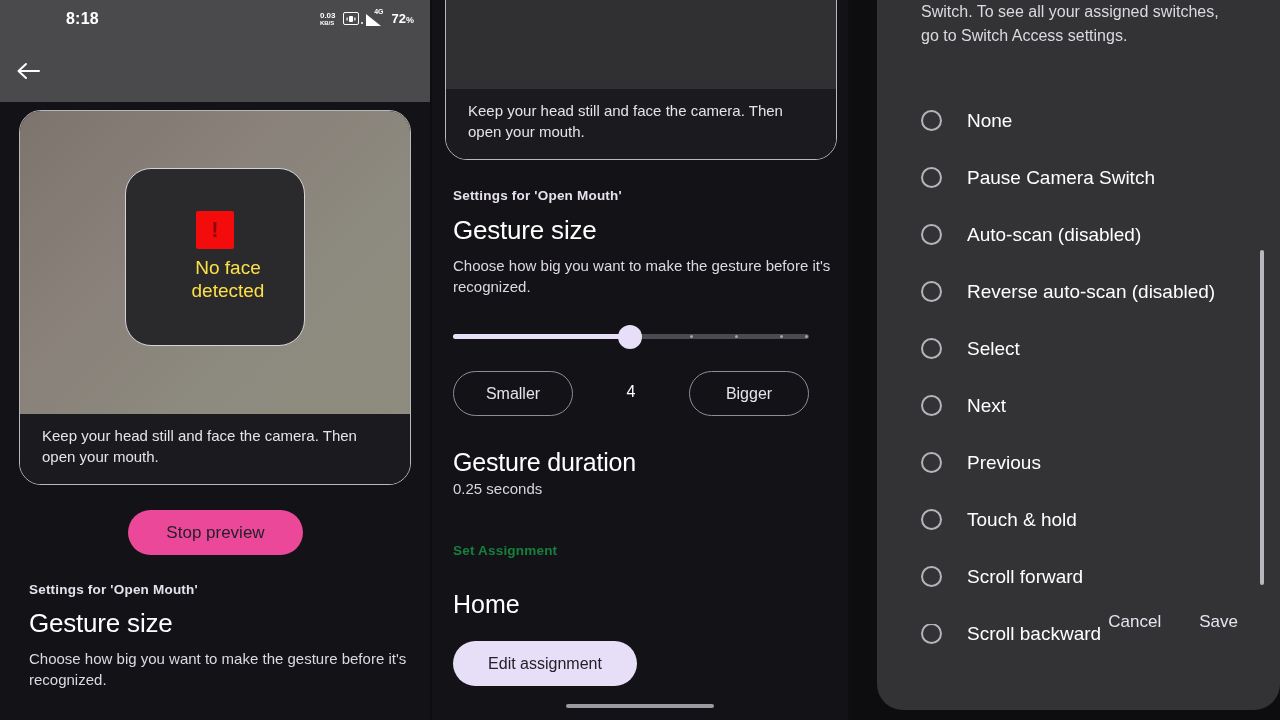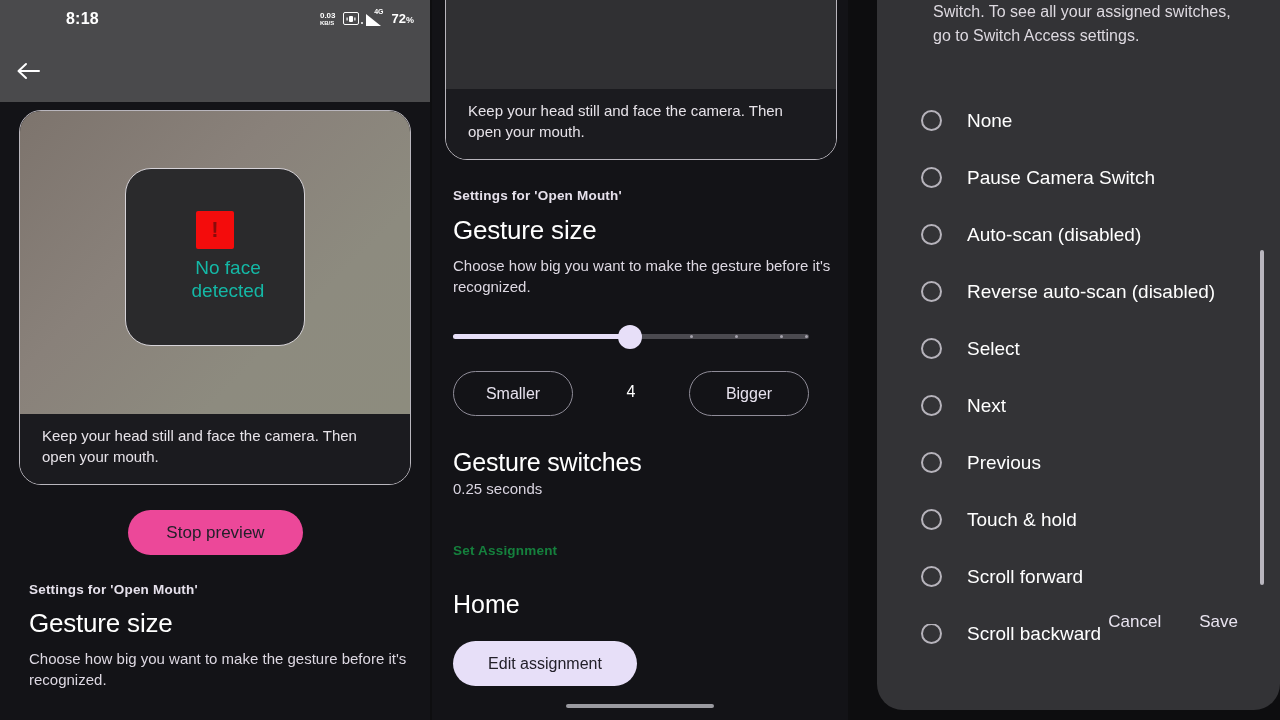--- a/index.html
+++ b/index.html
@@ -70,21 +70,21 @@
     width:180px; height:178px; background:#2a2a2c; border:1.5px solid #d6d3d8;
     border-radius:26px; display:flex; flex-direction:column;
     align-items:center; justify-content:center; gap:6px;
   }
   .warn-icon {
     width:38px; height:38px; background:#f40c0c; border-radius:2px;
     display:flex; align-items:center; justify-content:center;
     color:#8a0b0b; font-size:22px; font-weight:700; line-height:1;
   }
   .noface-txt {
-    color:#14b8a6; font-size:19px; text-align:center; line-height:1.2; margin-top:2px;margin-left:26px;
+    color:#fde047; font-size:19px; text-align:center; line-height:1.2; margin-top:2px;margin-left:26px;
   }
   .preview-caption {
     position:absolute; left:0; bottom:0; width:100%; height:70px;
     background:#1b1b1f; color:#e6e2e8; font-size:15px; line-height:1.38;
     padding:12px 22px 0 22px;
   }
 
   .stop-btn {
     position:absolute; left:128px; top:510px; width:175px; height:45px;
     background:#ec4899; color:#23202a; border:none; border-radius:23px;
@@ -167,21 +167,21 @@
   
   .panel-right {
     position:absolute; left:850px; top:0; width:430px; height:720px;
     background:#0d0d0f; overflow:hidden;
   }
   .dialog {
     position:absolute; left:27px; top:-60px; width:403px; height:770px;
     background:#333336; border-radius:26px; overflow:hidden;
   }
   .dlg-desc {
-    position:absolute; left:56px; top:60px; width:300px;
+    position:absolute; left:44px; top:60px; width:300px;
     font-size:16px; color:#ddd9e0; line-height:1.5;
   }
   .dlg-list { position:absolute; left:0; top:152px; width:394px; }
   .opt-row {
     position:relative; display:flex; align-items:center;
     padding:0 20px 0 44px; min-height:57px; cursor:pointer;
   }
   .radio {
     width:21px; height:21px; border:2px solid #b6b3bb; border-radius:50%;
     flex:0 0 21px; margin-right:25px;
@@ -291,21 +291,21 @@
         <span class="tick" style="left:352px"></span>
         <div class="slider-thumb"></div>
       </div>
 
       <div class="size-row">
         <button class="pill-btn left">Smaller</button>
         <span class="size-val">4</span>
         <button class="pill-btn right">Bigger</button>
       </div>
 
-      <div class="dur-title">Gesture switches</div>
+      <div class="dur-title">Gesture duration</div>
       <div class="dur-sub">0.25 seconds</div>
 
       <div class="assign-overline">Set Assignment</div>
       <div class="assign-val">Home</div>
       <button class="edit-btn">Edit assignment</button>
     </div>
 
     <div class="gesture-bar"></div>
   </div>
 

